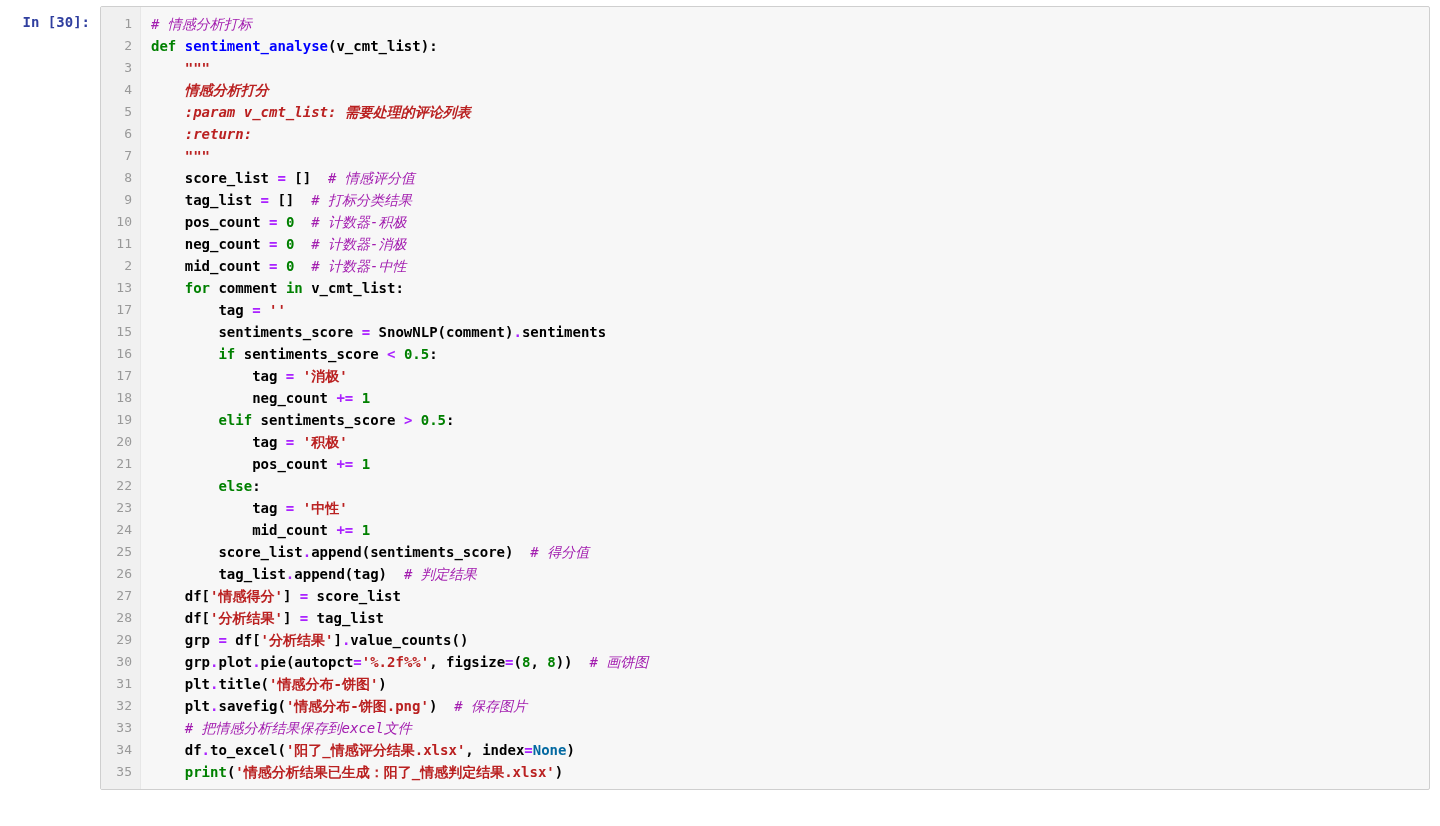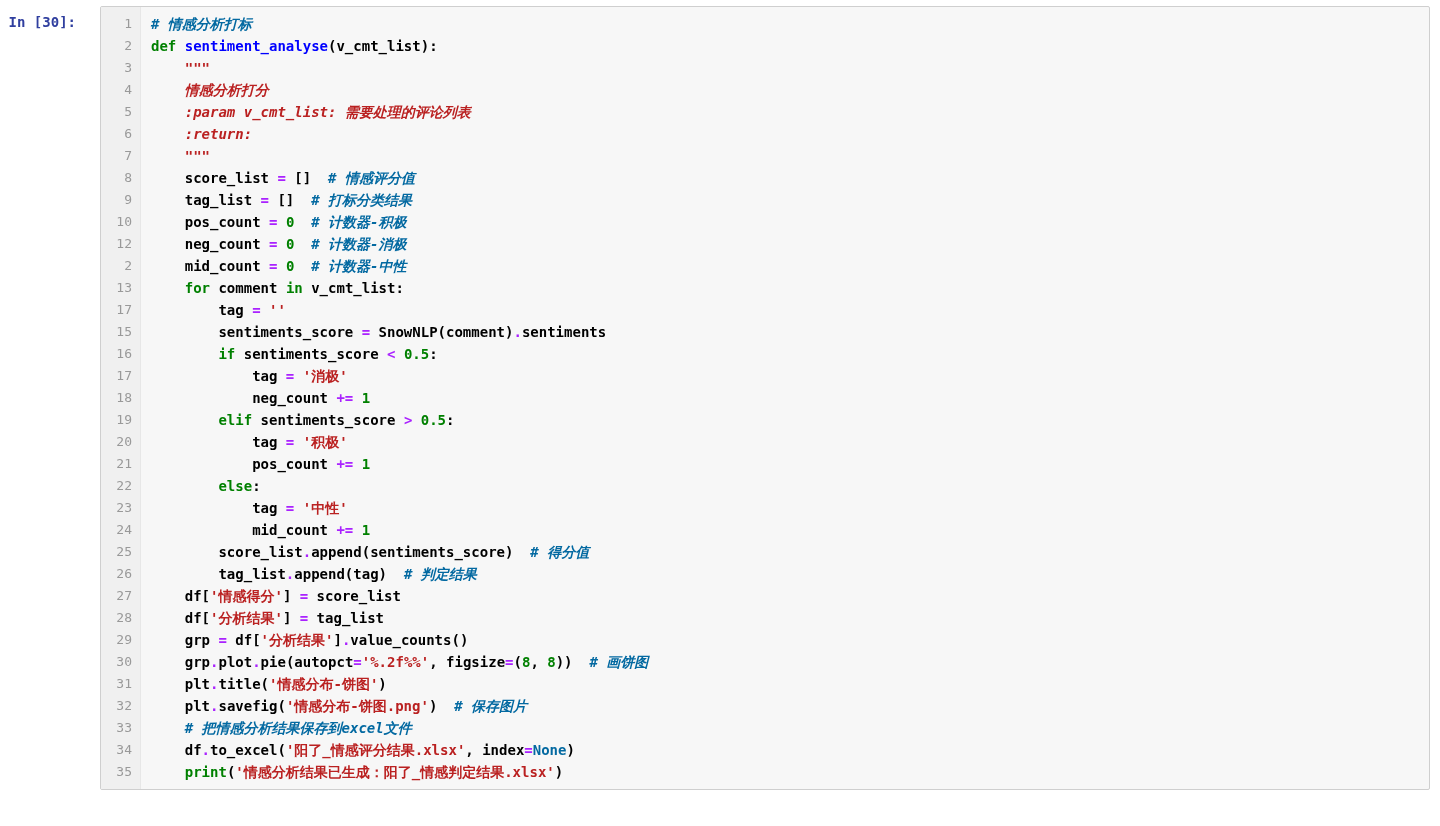--- a/index.html
+++ b/index.html
@@ -12,21 +12,21 @@
   }
   .cell {
     display: flex;
     align-items: flex-start;
     width: 100%;
   }
   .prompt {
     width: 100px;
     min-width: 100px;
     text-align: right;
-    padding: 8px 24px 0 0;
+    padding: 8px 10px 0 0;
     font-weight: bold;
     color: #303f9f;
     user-select: none;
   }
   .input-area {
     flex: 1;
     border: 1px solid #cfcfcf;
     border-radius: 2px;
     background: #f7f7f7;
     display: flex;
@@ -48,21 +48,21 @@
   }
   .code {
     padding: 6px 10px 6px 10px;
     white-space: pre;
     line-height: 22px;
     font-weight: bold;
     color: #000;
     overflow-x: auto;
     flex: 1;
   }
-  .tok-comment { color: #0369a1; font-style: italic; font-weight: bold; }
+  .tok-comment { color: #a21caf; font-style: italic; font-weight: normal; }
   .tok-keyword { color: #008000; font-weight: bold; }
   .tok-defname { color: #0000ff; font-weight: bold; text-align: right; }
   .tok-string  { color: #ba2121; }
   .tok-docstr  { color: #ba2121; font-style: italic; }
   .tok-number  { color: #008000; }
   .tok-op      { color: #aa22ff; font-weight: bold; }
   .tok-builtin { color: #008000; }
   .tok-const   { color: #0369a1; font-weight: bold; }
 </style>
 </head>
@@ -75,21 +75,21 @@
         <div class="ln">1</div>
         <div class="ln">2</div>
         <div class="ln">3</div>
         <div class="ln">4</div>
         <div class="ln">5</div>
         <div class="ln">6</div>
         <div class="ln">7</div>
         <div class="ln">8</div>
         <div class="ln">9</div>
         <div class="ln">10</div>
-        <div class="ln">12</div>
+        <div class="ln">11</div>
         <div class="ln">2</div>
         <div class="ln">13</div>
         <div class="ln">17</div>
         <div class="ln">15</div>
         <div class="ln">16</div>
         <div class="ln">17</div>
         <div class="ln">18</div>
         <div class="ln">19</div>
         <div class="ln">20</div>
         <div class="ln">21</div>

